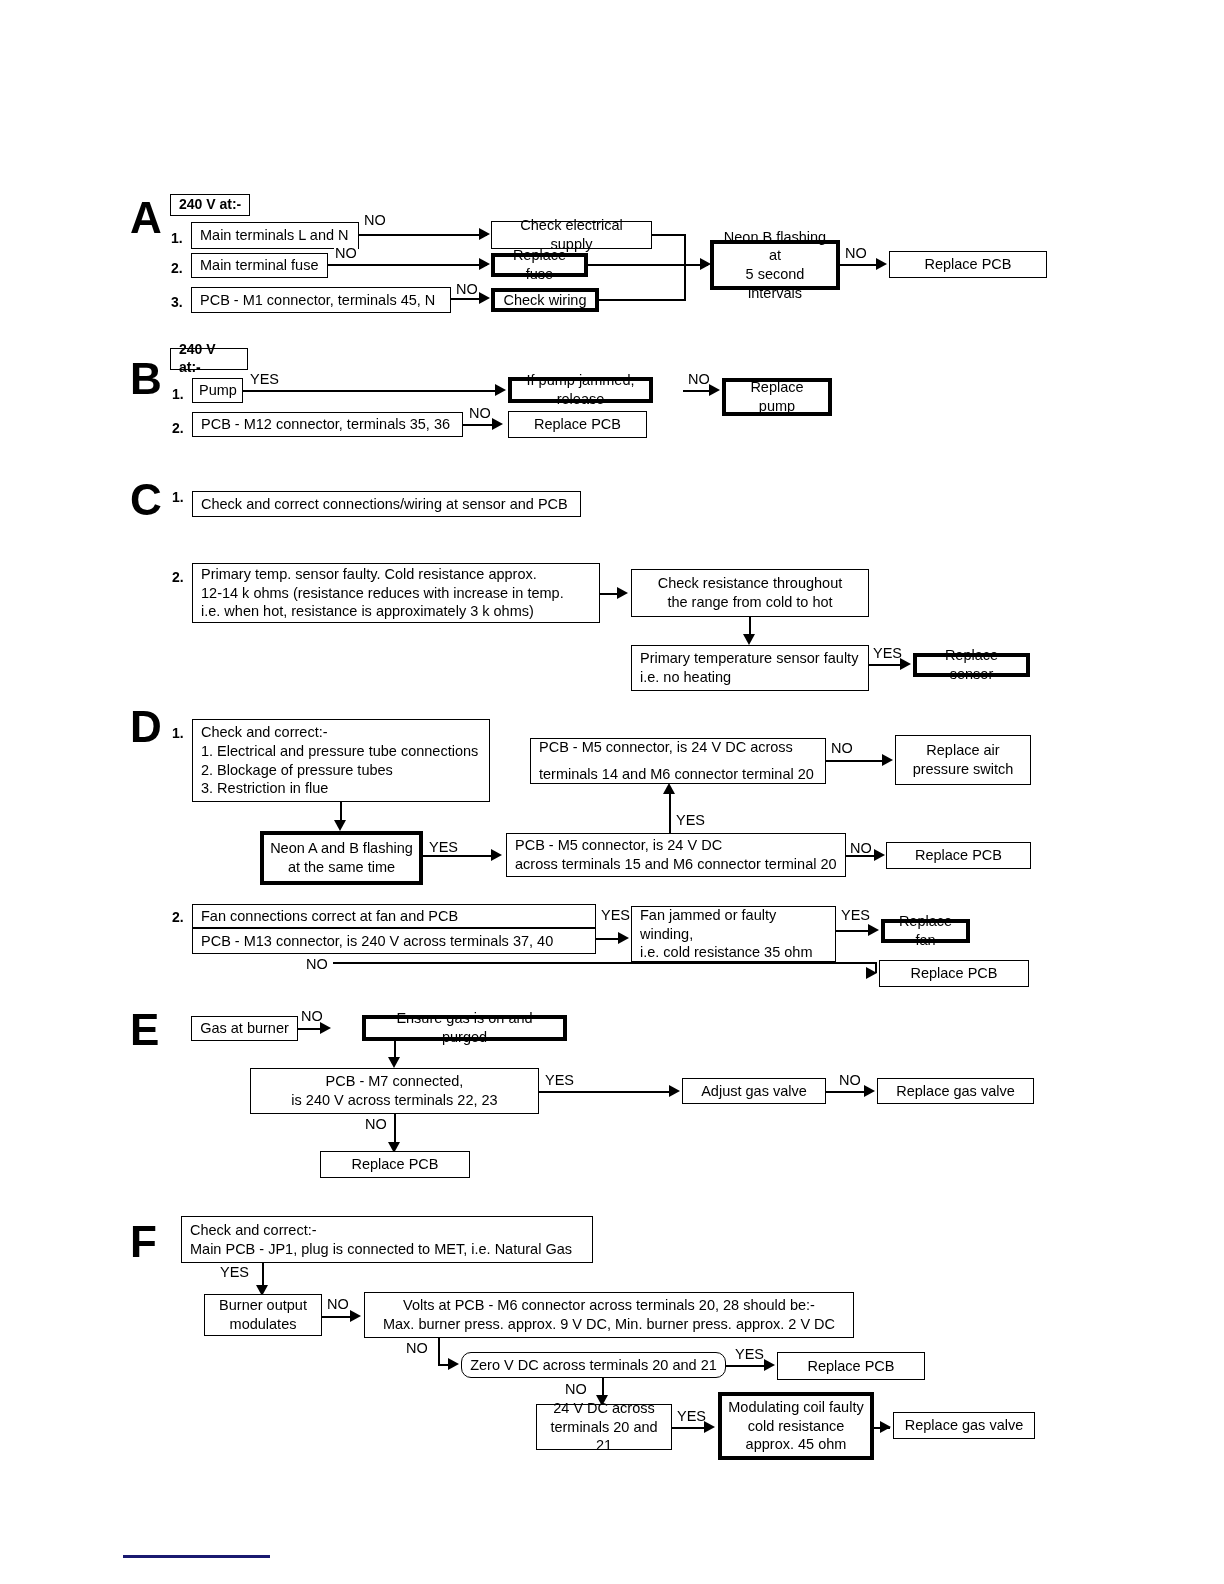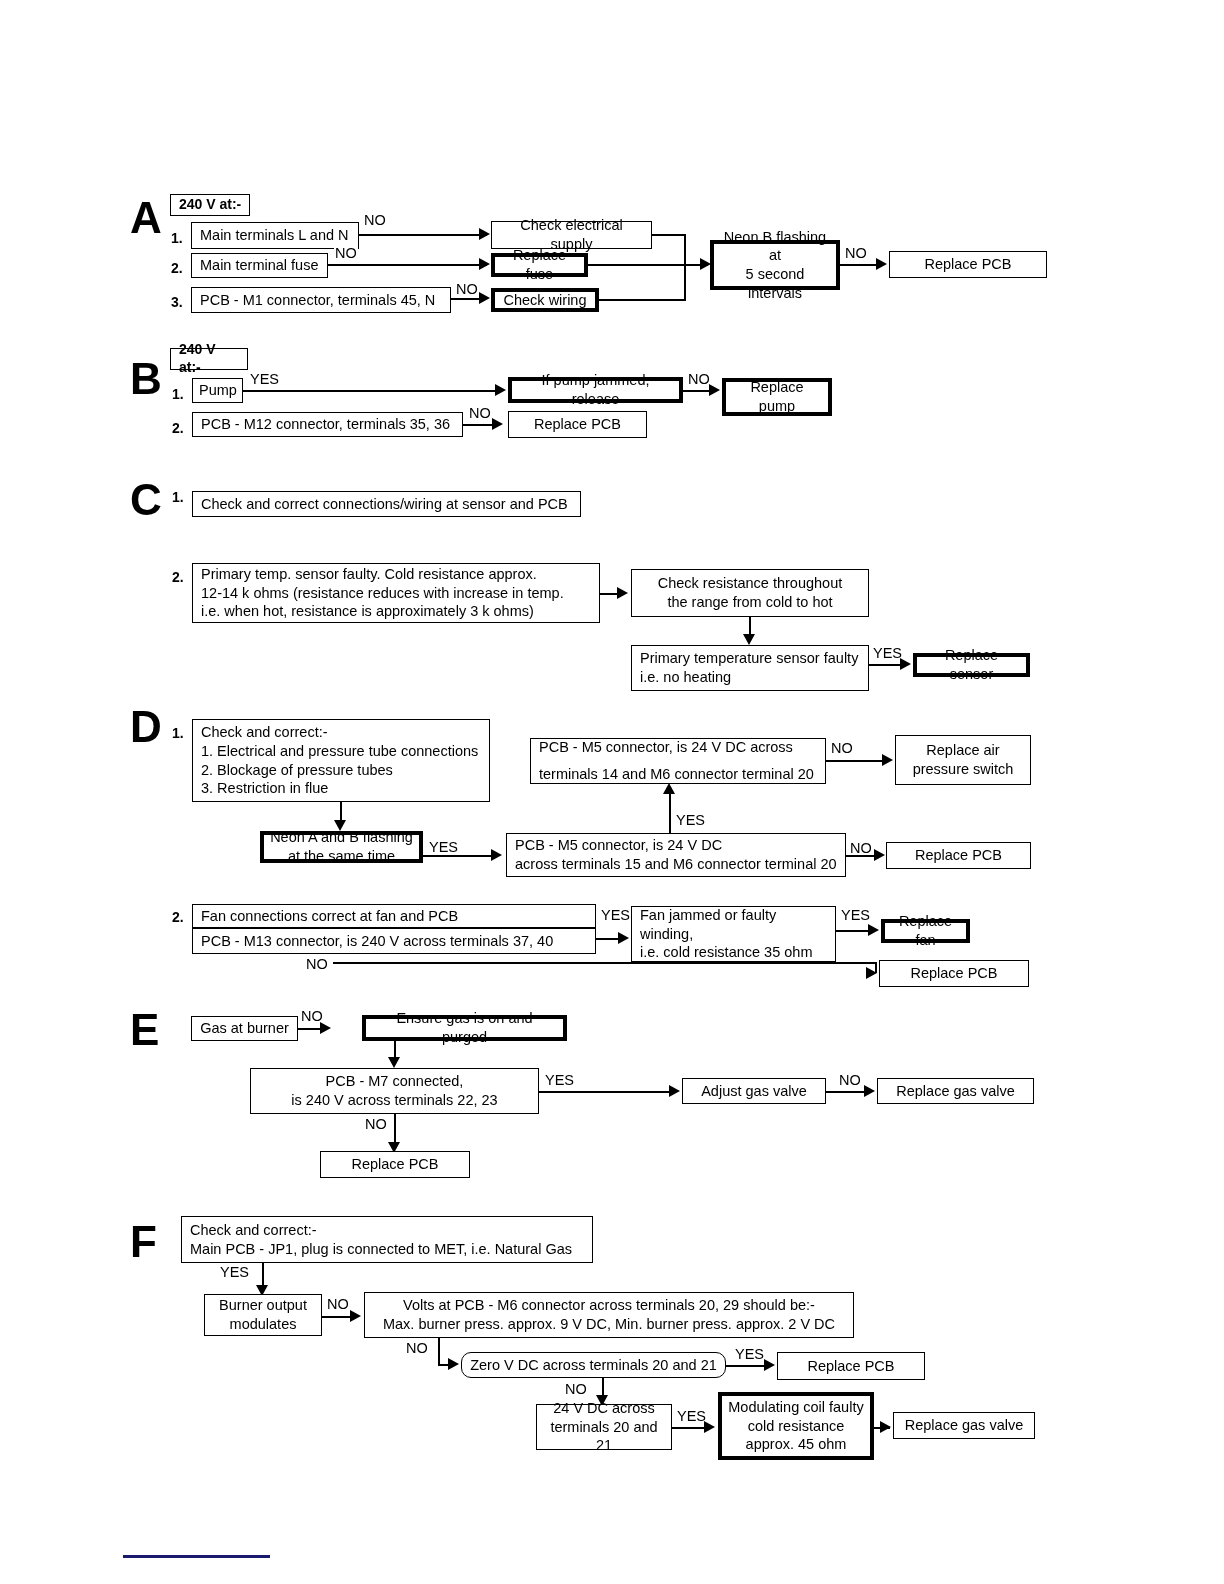--- a/index.html
+++ b/index.html
@@ -98,21 +98,21 @@
       <span class="inner">240 V at:-</span>
     </div>
 
   <div class="num" style="left:172px;top:387px;">1.</div>
   <div class="box" style="left:192px;top:378px;width:51px;height:25px;">
       <span class="inner">Pump</span>
     </div>
   <div class="lbl" style="left:249px;top:372px;">YES</div>
   <div class="ln lnh" style="left:243px;top:390px;width:256px;"></div>
   <div class="arw arw-r" style="left:495px;top:384px;"></div>
-  <div class="box thick" style="left:508px;top:377px;width:175px;height:26px;">
+  <div class="box thick" style="left:508px;top:377px;width:145px;height:26px;">
       <span class="inner">If pump jammed, release</span>
     </div>
   <div class="lbl" style="left:687px;top:372px;">NO</div>
   <div class="ln lnh" style="left:683px;top:390px;width:30px;"></div>
   <div class="arw arw-r" style="left:709px;top:384px;"></div>
   <div class="box thick" style="left:722px;top:378px;width:110px;height:38px;">
       <span class="inner">Replace pump</span>
     </div>
 
   <div class="num" style="left:172px;top:421px;">2.</div>
@@ -170,21 +170,21 @@
     <span class="inner">
       <span style="display:block;">Check and correct:-</span>
       <span style="display:block;">1. Electrical and pressure tube connections</span>
       <span style="display:block;">2. Blockage of pressure tubes</span>
       <span style="display:block;">3. Restriction in flue</span>
     </span>
   </div>
   <div class="ln lnv" style="left:340px;top:802px;height:23px;"></div>
   <div class="arw arw-d" style="left:334px;top:820px;"></div>
 
-  <div class="box thick" style="left:260px;top:831px;width:163px;height:32px;">
+  <div class="box thick" style="left:260px;top:831px;width:163px;height:54px;">
     <span class="inner">
       <span style="display:block;">Neon A and B flashing</span>
       <span style="display:block;">at the same time</span>
     </span>
   </div>
   <div class="lbl" style="left:428px;top:840px;">YES</div>
   <div class="ln lnh" style="left:423px;top:855px;width:72px;"></div>
   <div class="arw arw-r" style="left:491px;top:849px;"></div>
 
   <div class="box ml left" style="left:506px;top:833px;width:340px;height:44px;">
@@ -306,21 +306,21 @@
       <span style="display:block;">Burner output</span>
       <span style="display:block;">modulates</span>
     </span>
   </div>
   <div class="lbl" style="left:326px;top:1297px;">NO</div>
   <div class="ln lnh" style="left:322px;top:1316px;width:30px;"></div>
   <div class="arw arw-r" style="left:350px;top:1310px;"></div>
 
   <div class="box" style="left:364px;top:1292px;width:490px;height:46px;">
     <span class="inner">
-      <span style="display:block;">Volts at PCB - M6 connector across terminals 20, 29 should be:-</span>
+      <span style="display:block;">Volts at PCB - M6 connector across terminals 20, 28 should be:-</span>
       <span style="display:block;">Max. burner press. approx. 9 V DC, Min. burner press. approx. 2 V DC</span>
     </span>
   </div>
   <div class="lbl" style="left:405px;top:1341px;">NO</div>
   <div class="ln lnv" style="left:438px;top:1338px;height:27px;"></div>
   <div class="ln lnh" style="left:438px;top:1364px;width:14px;"></div>
   <div class="arw arw-r" style="left:448px;top:1358px;"></div>
   <div class="box" style="left:461px;top:1352px;width:265px;height:26px;border-radius:10px;">
       <span class="inner">Zero V DC across terminals 20 and 21</span>
     </div>

